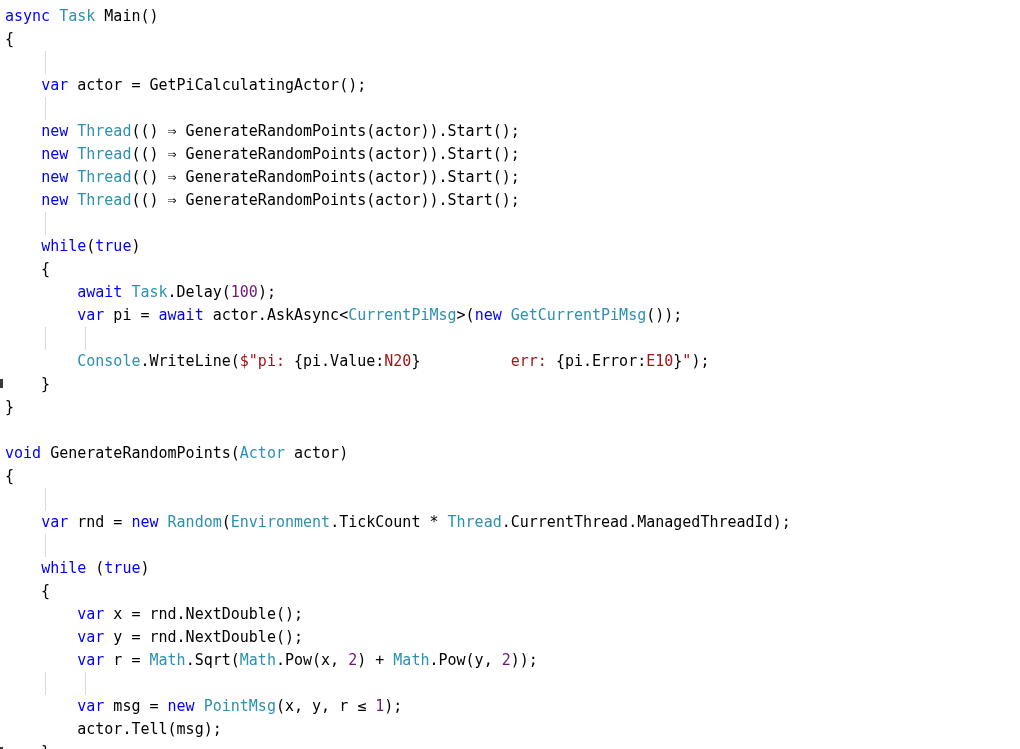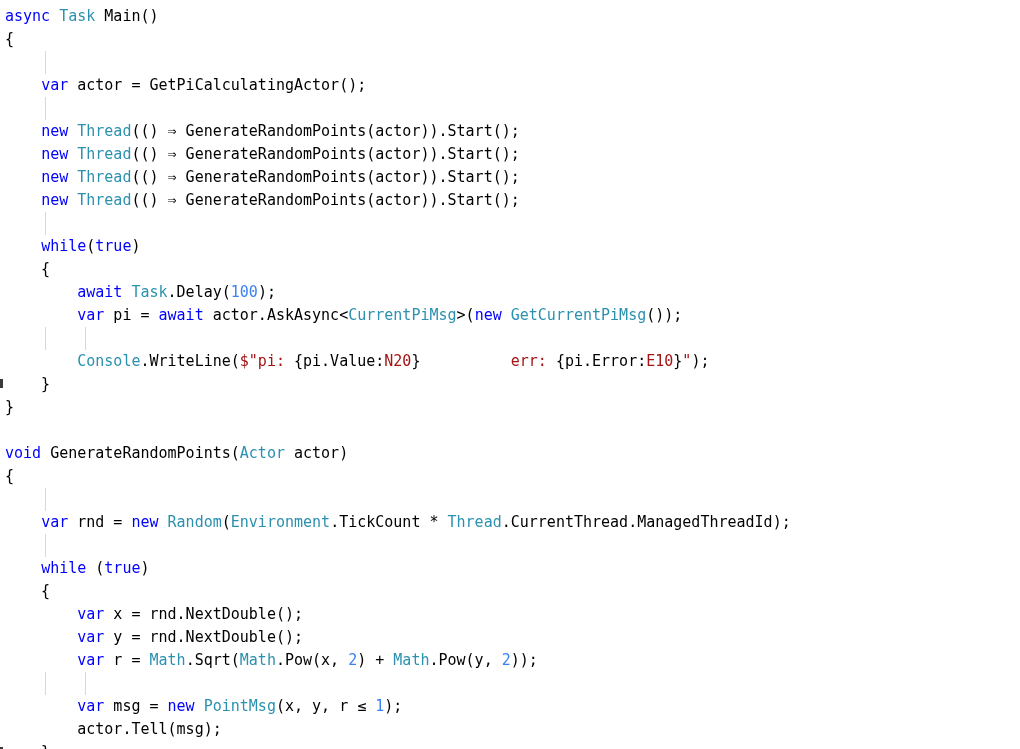--- a/index.html
+++ b/index.html
@@ -32,21 +32,21 @@
     height: 23px;
     line-height: 23px;
     padding-left: 5px;
     white-space: pre;
     font-family: "DejaVu Sans Mono", "Liberation Mono", monospace;
   }
   .code-line .t { white-space: pre; }
   
   .kw   { color: #0000ff; }
   .typ  { color: #2b91af; }
-  .num  { color: #3b82f6; }
+  .num  { color: #701a75; }
   .str  { color: #a31515; }
   .pln  { color: #000000; }
   
   .guide {
     position: absolute;
     width: 1px;
     background: #d8d8d8;
     top: 0;
     height: 23px;
   }

